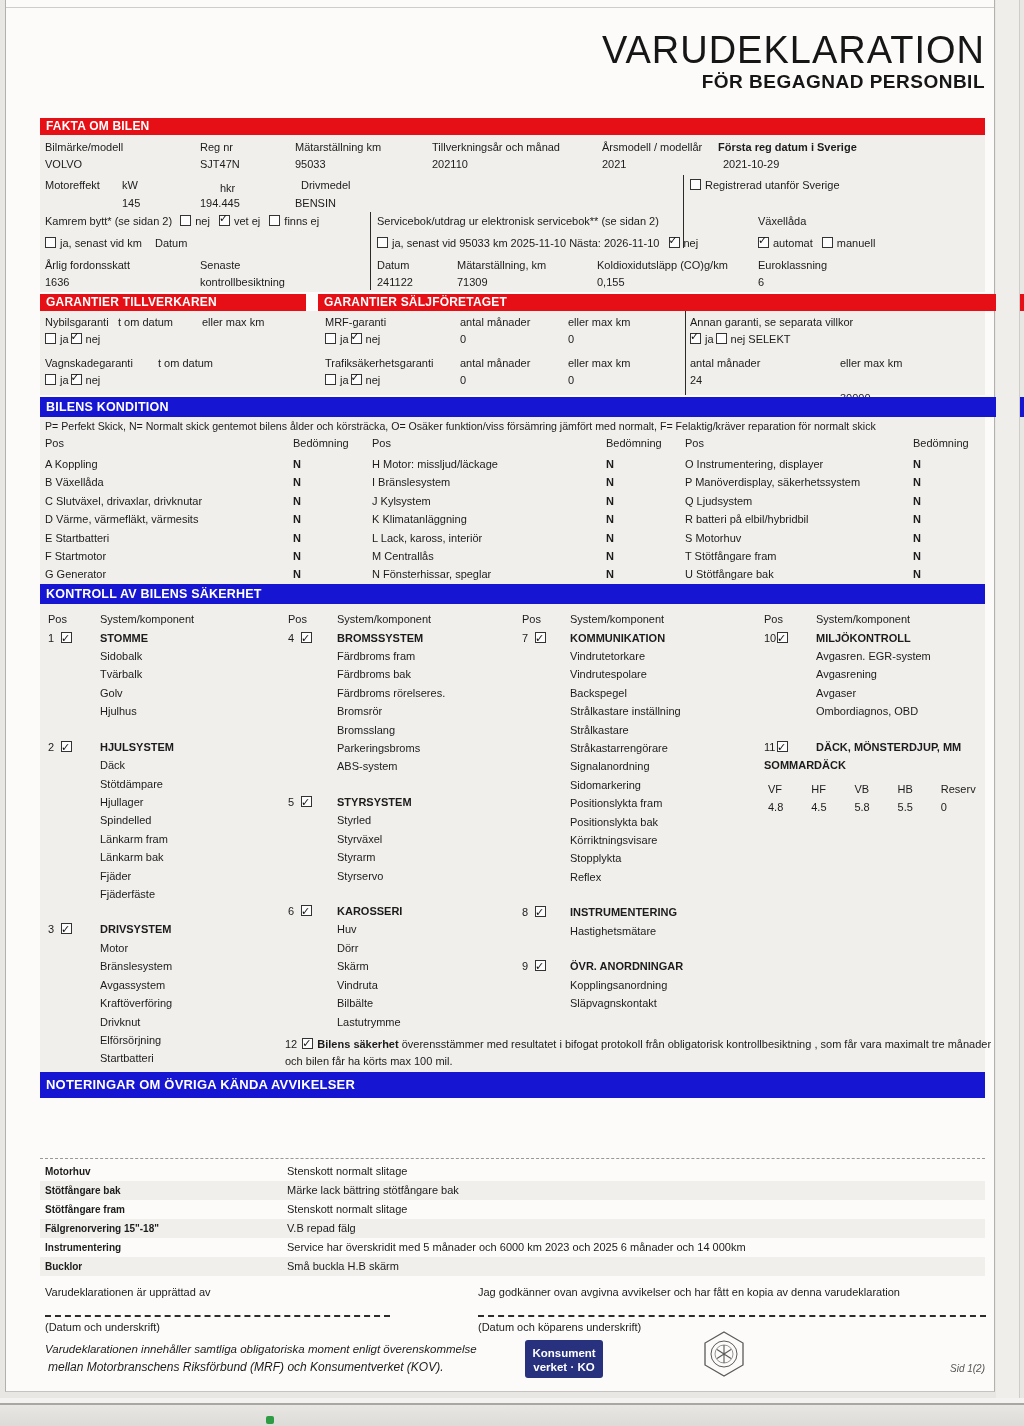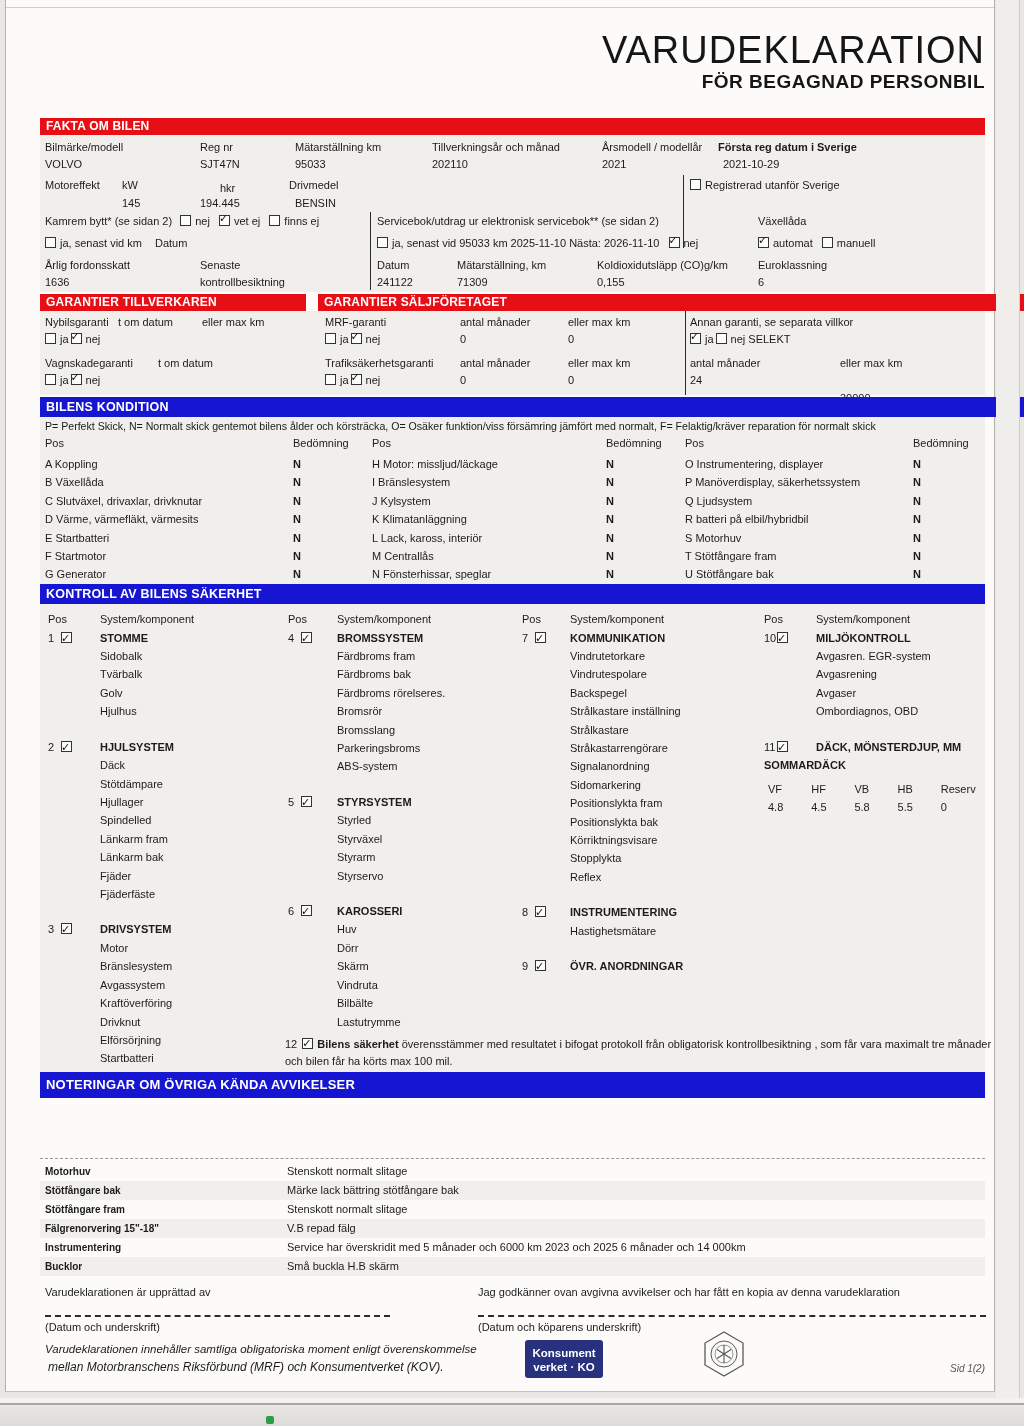--- a/index.html
+++ b/index.html
@@ -100,21 +100,21 @@
     <span class="p" style="left:5px;top:23px;">VOLVO</span>
     <span class="p" style="left:160px;top:23px;">SJT47N</span>
     <span class="p" style="left:255px;top:23px;">95033</span>
     <span class="p" style="left:392px;top:23px;">202110</span>
     <span class="p" style="left:562px;top:23px;">2021</span>
     <span class="p" style="left:683px;top:23px;">2021-10-29</span>
 
     <span class="p" style="left:5px;top:44px;">Motoreffekt</span>
     <span class="p" style="left:82px;top:44px;">kW</span>
     <span class="p" style="left:160px;top:47px;padding-left:20px;">hkr</span>
-    <span class="p" style="left:249px;top:44px;">Drivmedel</span>
+    <span class="p" style="left:261px;top:44px;">Drivmedel</span>
     <span class="p" style="left:82px;top:62px;">145</span>
     <span class="p" style="left:160px;top:62px;">194.445</span>
     <span class="p" style="left:255px;top:62px;">BENSIN</span>
 
     <div class="vline" style="left:643px;top:40px;height:73px;"></div>
     <span class="p" style="left:650px;top:44px;"><span class="cb"></span><span>Registrerad utanför Sverige</span></span>
 
     <span class="p" style="left:5px;top:80px;">
       <span>Kamrem bytt* (se sidan 2)</span>
       <span class="cb" style="margin-left:5px;"></span><span>nej</span>
@@ -324,20 +324,24 @@
           </div>
       </div>
       <div class="sk-group gap">
         <div class="ghead"><span class="gpos">8</span><span class="cb on"></span><span class="gtitle">INSTRUMENTERING</span></div>
         <div>
             <div class="gitem">Hastighetsmätare</div>
           </div>
       </div>
       <div class="sk-group gap">
         <div class="ghead"><span class="gpos">9</span><span class="cb on"></span><span class="gtitle">ÖVR. ANORDNINGAR</span></div>
+        <div>
+            <div class="gitem">Kopplingsanordning</div>
+            <div class="gitem">Släpvagnskontakt</div>
+          </div>
       </div>
     </div>
 
     <div class="sk-col" style="left:724px;top:6px;width:220px;--ind:52px;">
       <div class="sk-head"><span>Pos</span><span class="sk-comp">System/komponent</span></div>
       <div class="sk-group">
         <div class="ghead"><span class="gpos">10</span><span class="cb on"></span><span class="gtitle">MILJÖKONTROLL</span></div>
         <div>
             <div class="gitem">Avgasren. EGR-system</div>
             <div class="gitem">Avgasrening</div>

